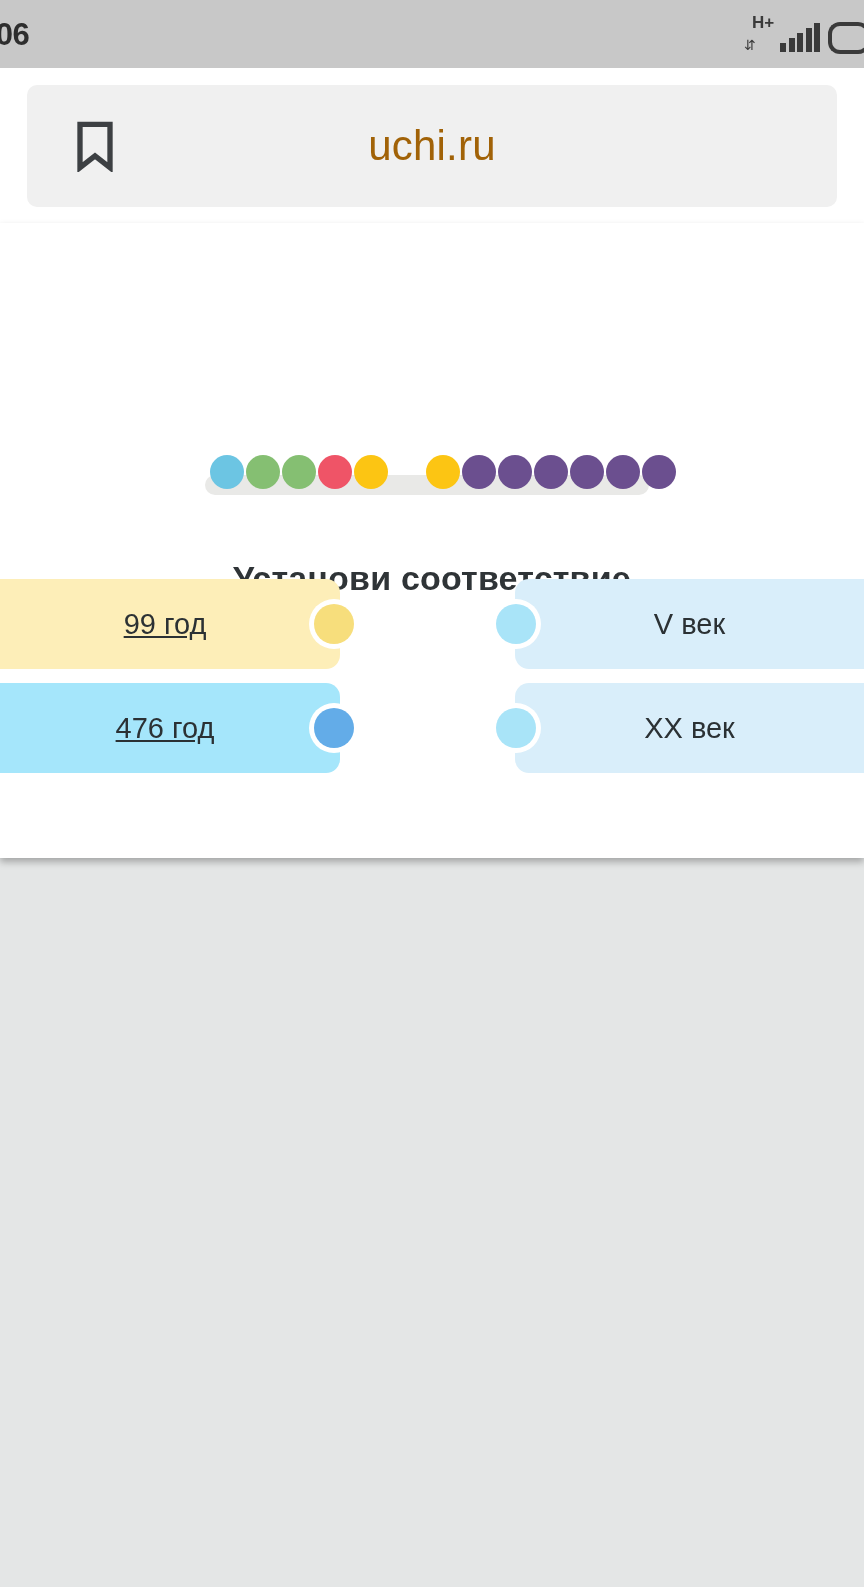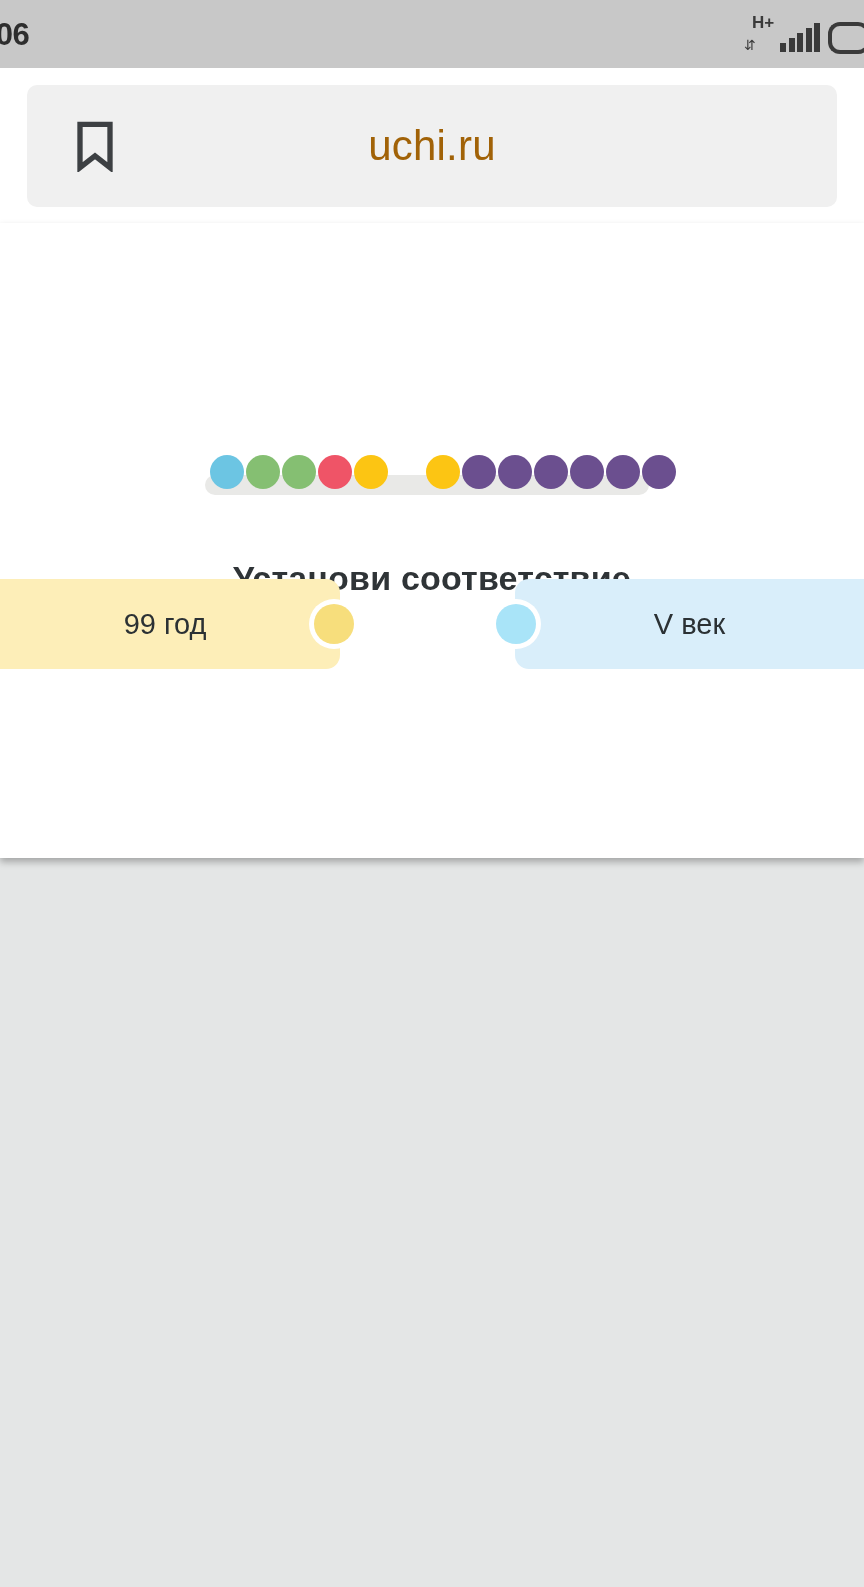--- a/index.html
+++ b/index.html
@@ -216,20 +216,21 @@
     font-size: 29px;
     color: #2b3134;
   }
 
   .card.left {
     left: -185px;
     width: 525px;
   }
   .card.left .card-label {
     margin-left: 175px;
+    text-decoration: underline;
   }
 
   .card.right {
     left: 515px;
     width: 534px;
     background: #d9eefa;
   }
   .card.right .card-label {
     margin-right: 185px;
   }
@@ -304,15 +305,25 @@
       <div class="match-row r0">
         <div class="card left" style="background: rgb(253, 238, 184);">
           <span class="card-label">99 год</span>
         </div>
         <div class="card right" style="background: rgb(217, 238, 250);">
           <span class="card-label">V век</span>
         </div>
         <span class="connector on-left" style="background: rgb(247, 222, 124);"></span>
         <span class="connector on-right" style="background: rgb(169, 228, 248);"></span>
       </div>
+      <div class="match-row r1">
+        <div class="card left" style="background: rgb(165, 230, 251);">
+          <span class="card-label">476 год</span>
+        </div>
+        <div class="card right" style="background: rgb(217, 238, 250);">
+          <span class="card-label">XX век</span>
+        </div>
+        <span class="connector on-left" style="background: rgb(99, 172, 232);"></span>
+        <span class="connector on-right" style="background: rgb(169, 228, 248);"></span>
+      </div>
     </div>
 
 </div>
 
 </body></html>

